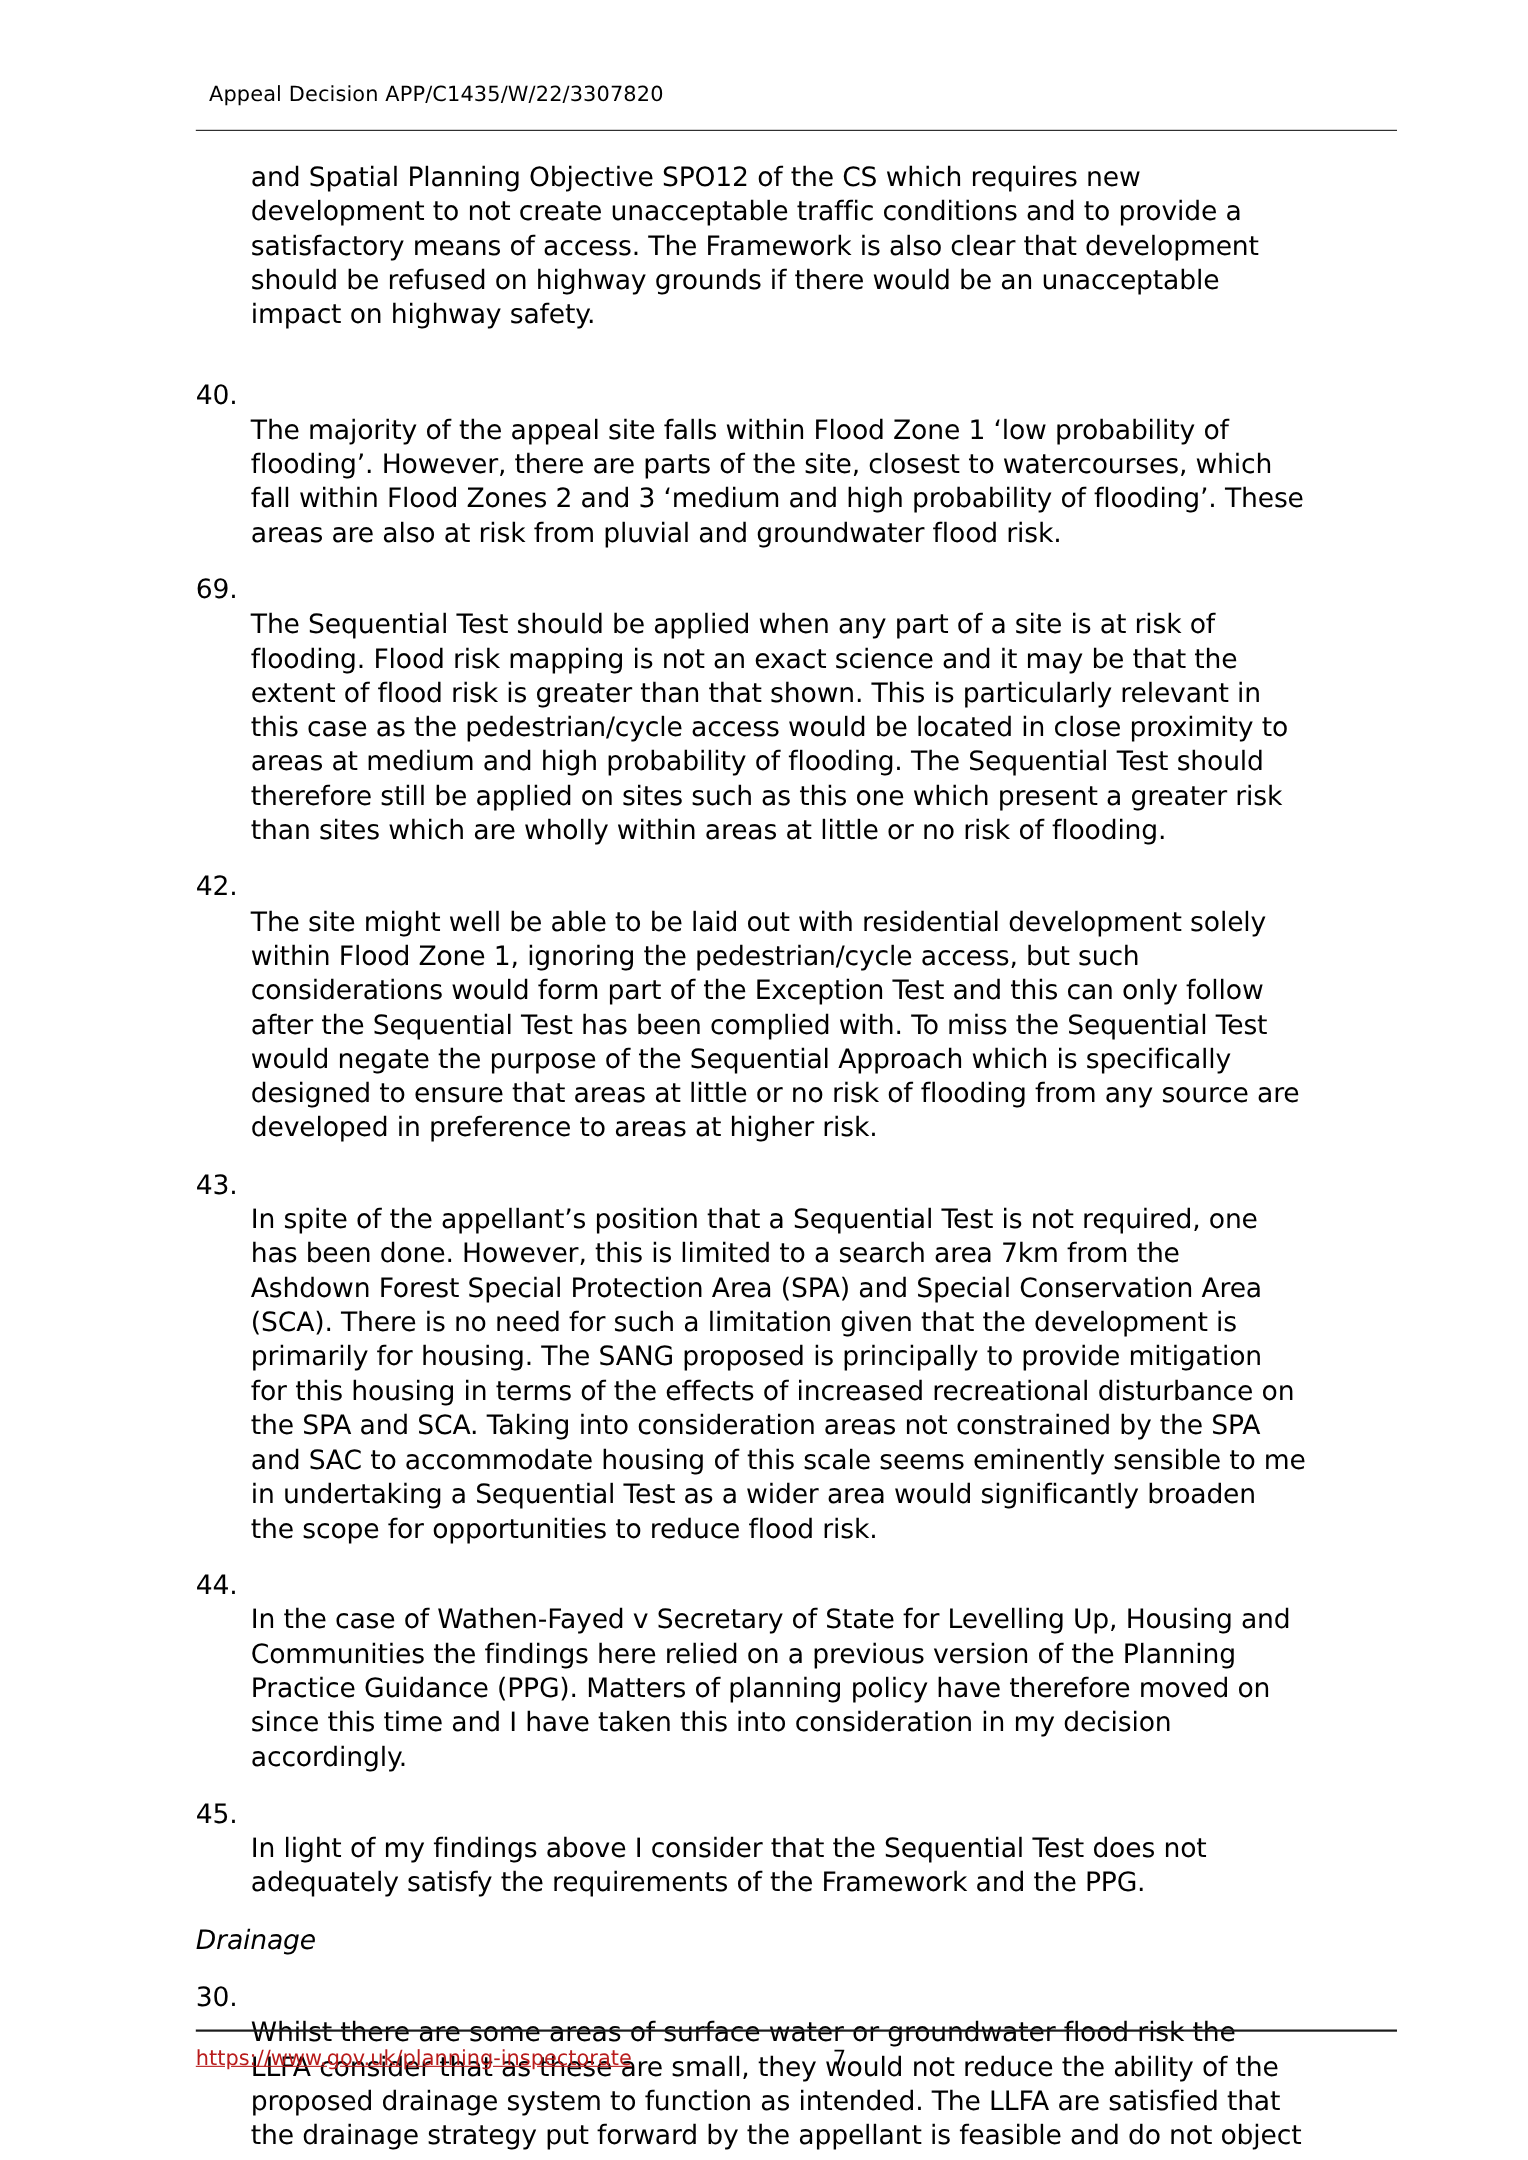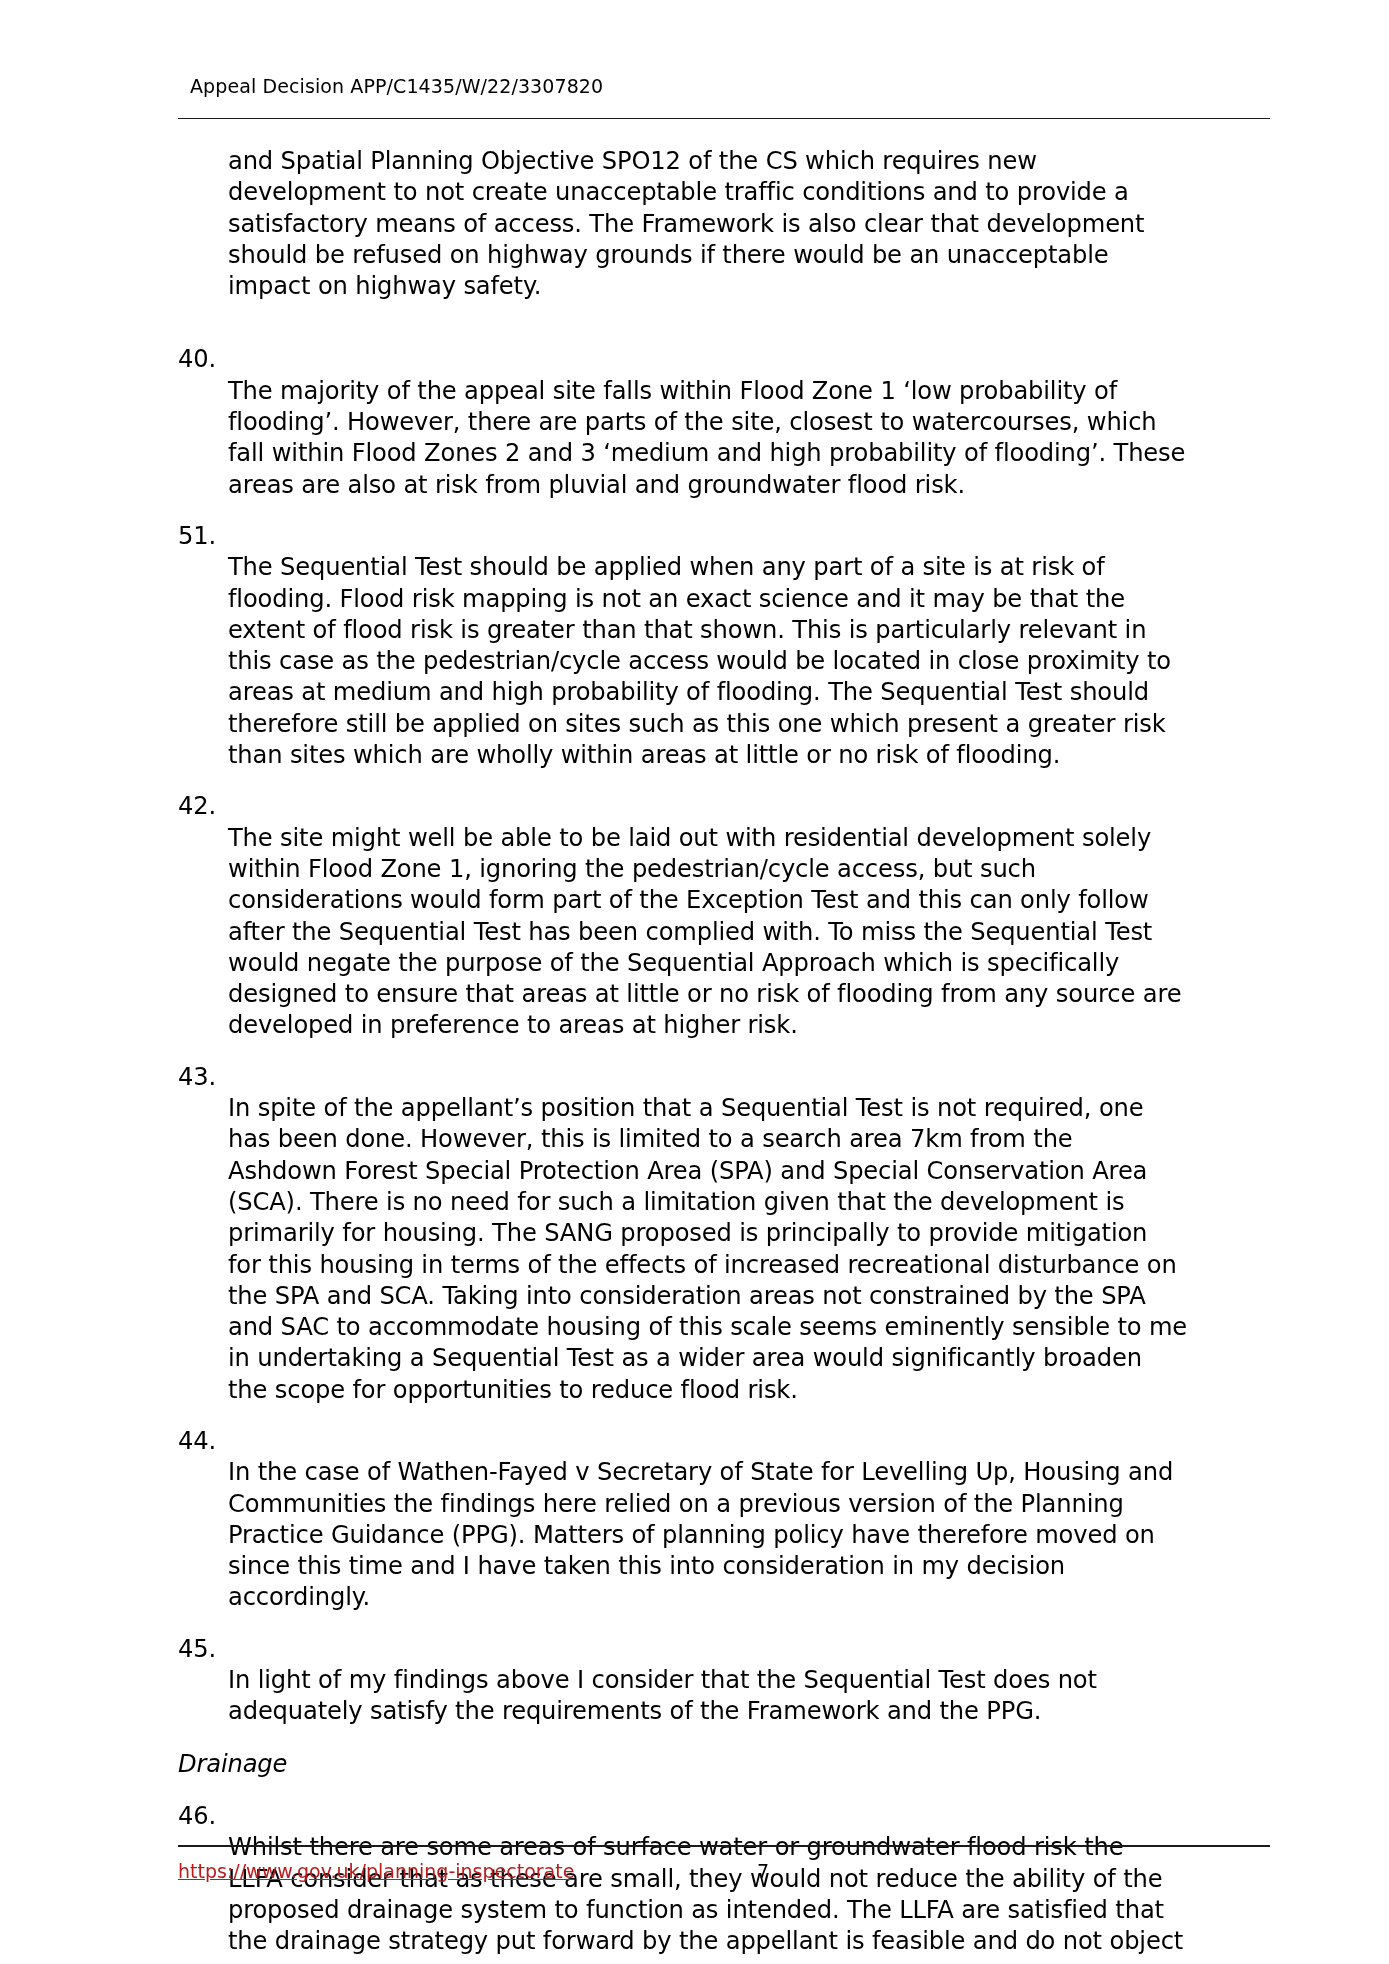--- a/index.html
+++ b/index.html
@@ -97,21 +97,21 @@
 
   <p class="para">
     <span class="num">40.</span><span>The majority of the appeal site falls within Flood Zone 1 ‘low probability of
 flooding’. However, there are parts of the site, closest to watercourses, which
 fall within Flood Zones 2 and 3 ‘medium and high probability of flooding’. These
 areas are also at risk from pluvial and groundwater flood risk.</span>
   </p>
   <div class="gap-s"></div>
 
   <p class="para">
-    <span class="num">51.</span><span>The Sequential Test should be applied when any part of a site is at risk of
+    <span class="num">69.</span><span>The Sequential Test should be applied when any part of a site is at risk of
 flooding. Flood risk mapping is not an exact science and it may be that the
 extent of flood risk is greater than that shown. This is particularly relevant in
 this case as the pedestrian/cycle access would be located in close proximity to
 areas at medium and high probability of flooding. The Sequential Test should
 therefore still be applied on sites such as this one which present a greater risk
 than sites which are wholly within areas at little or no risk of flooding.</span>
   </p>
   <div class="gap-s"></div>
 
   <p class="para">
@@ -151,21 +151,21 @@
   <p class="para">
     <span class="num">45.</span><span>In light of my findings above I consider that the Sequential Test does not
 adequately satisfy the requirements of the Framework and the PPG.</span>
   </p>
 
   <div class="gap-m"></div>
   <p class="heading">Drainage</p>
   <div class="gap-m"></div>
 
   <p class="para">
-    <span class="num">46.</span><span>Whilst there are some areas of surface water or groundwater flood risk the
+    <span class="num">30.</span><span>Whilst there are some areas of surface water or groundwater flood risk the
 LLFA consider that as these are small, they would not reduce the ability of the
 proposed drainage system to function as intended. The LLFA are satisfied that
 the drainage strategy put forward by the appellant is feasible and do not object</span>
   </p>
 </div>
 
 <div class="rule bottom"></div>
 
 <div class="footer">
   <a href="#">https://www.gov.uk/planning-inspectorate</a>

